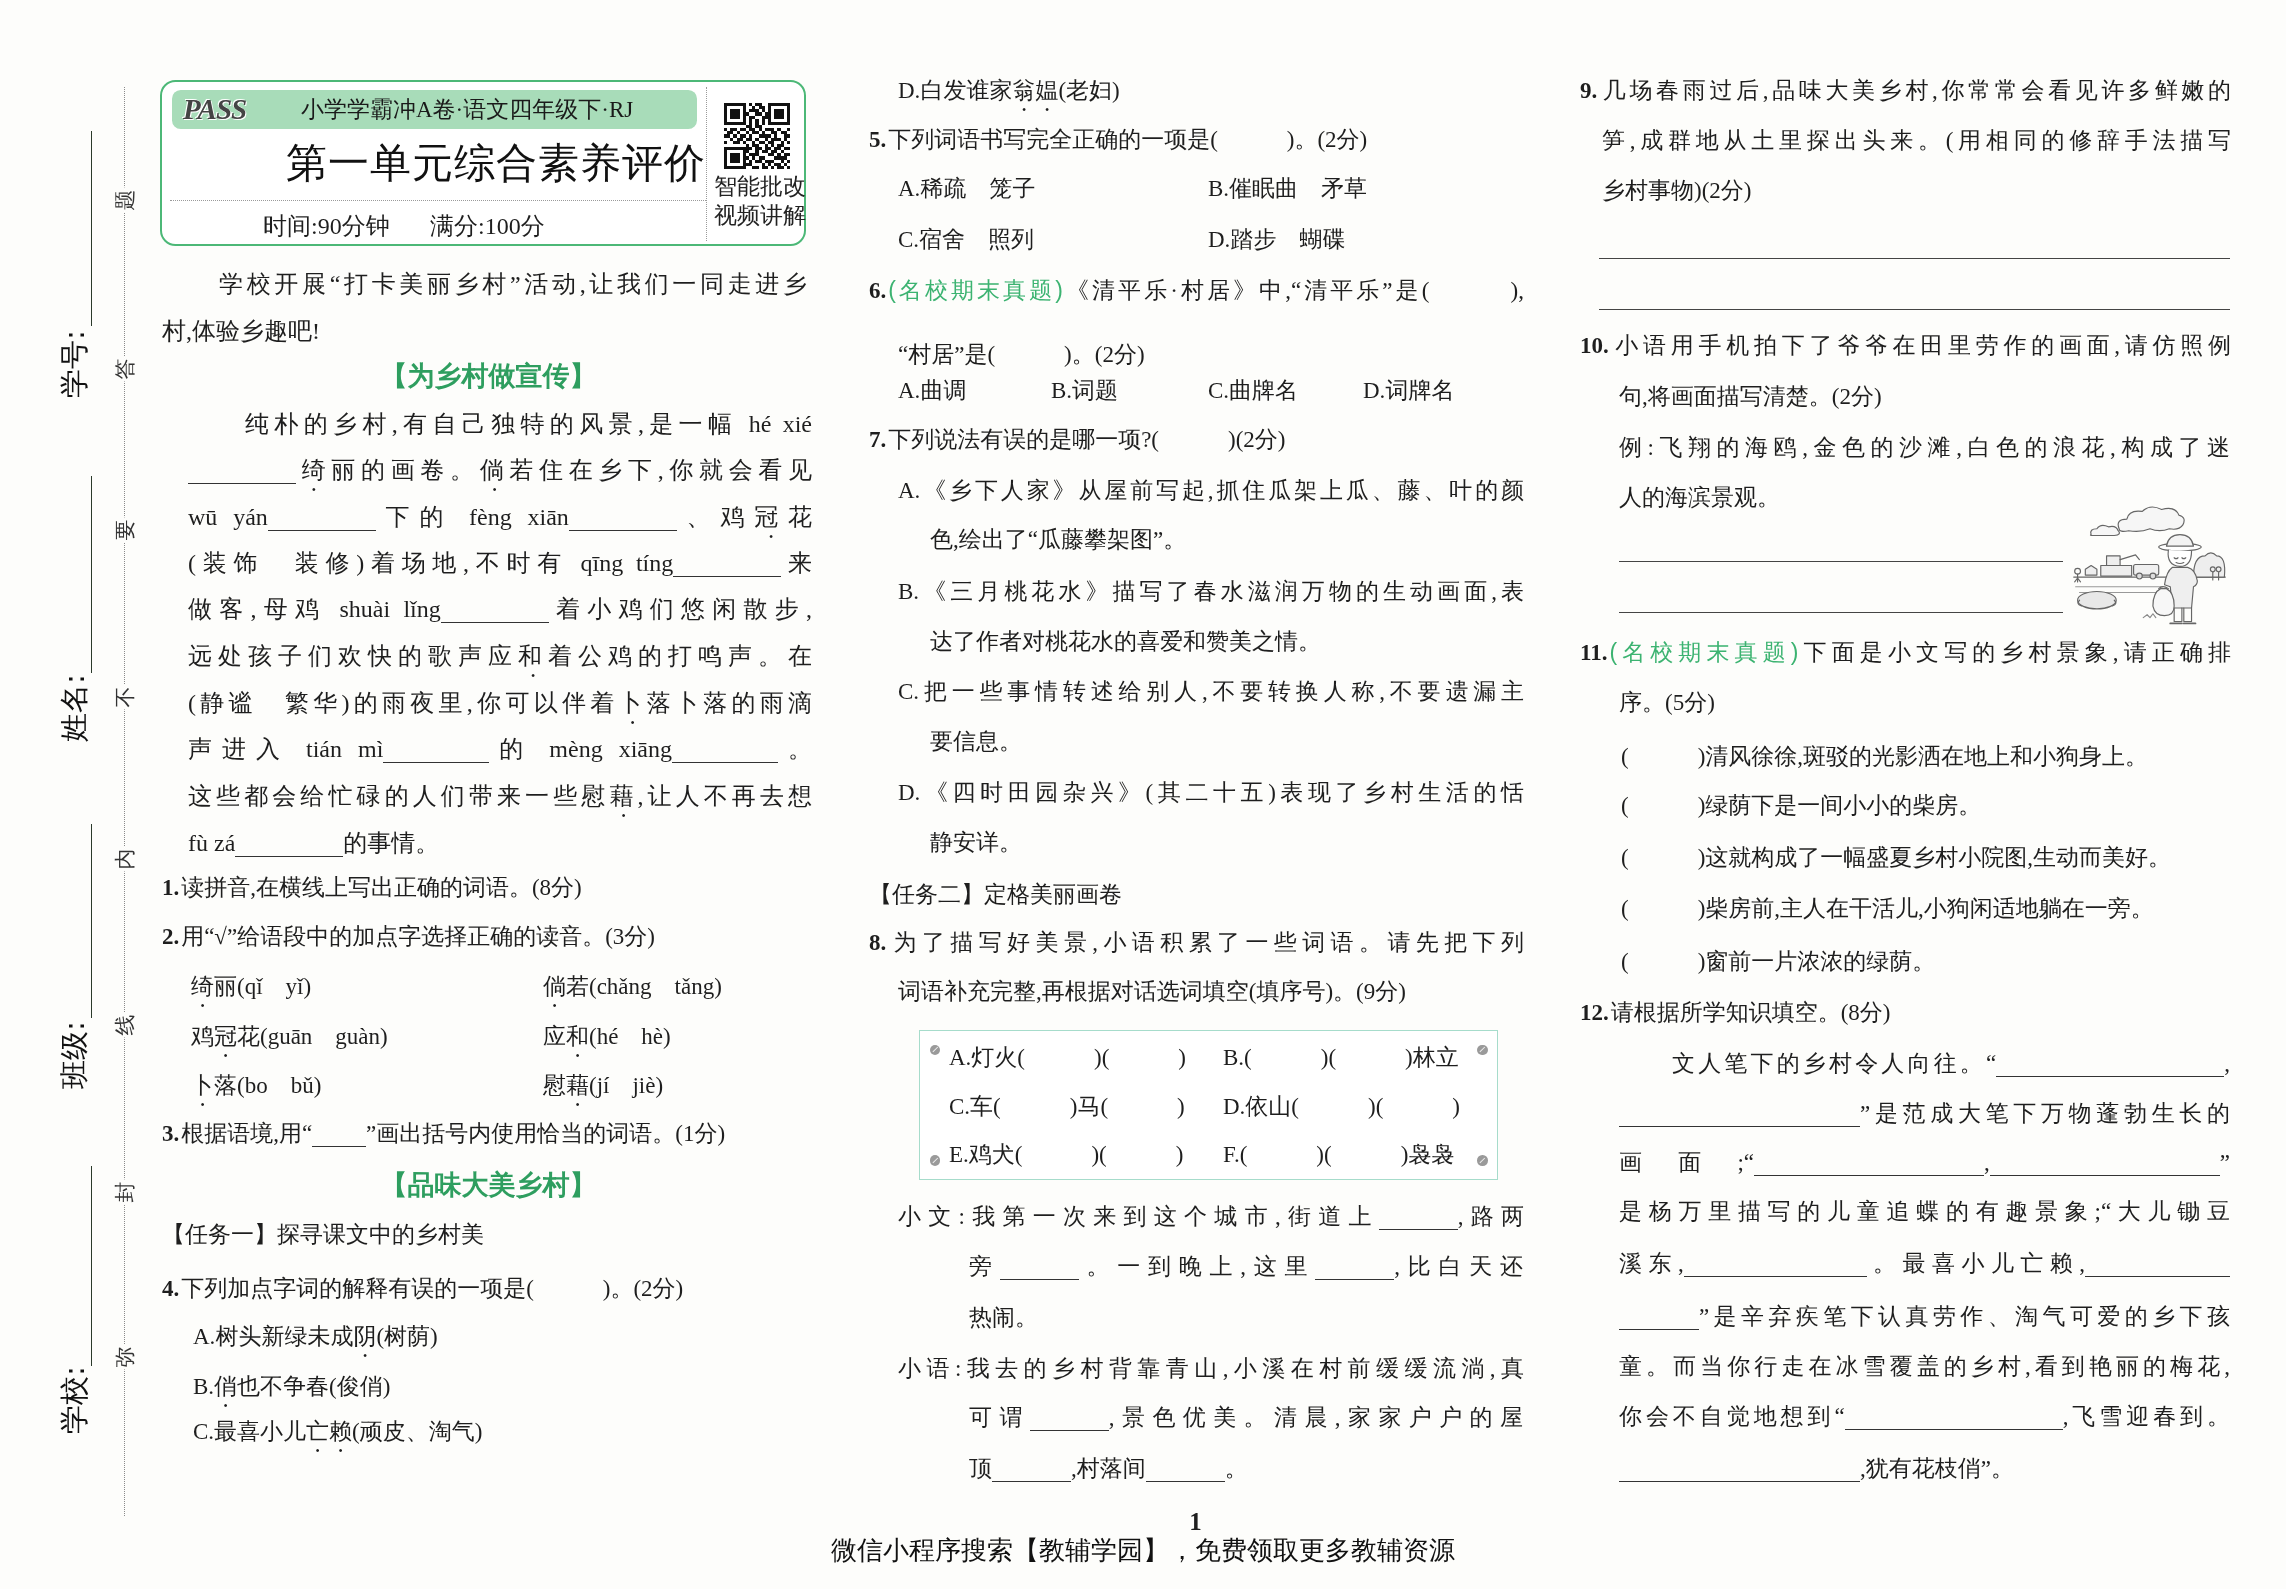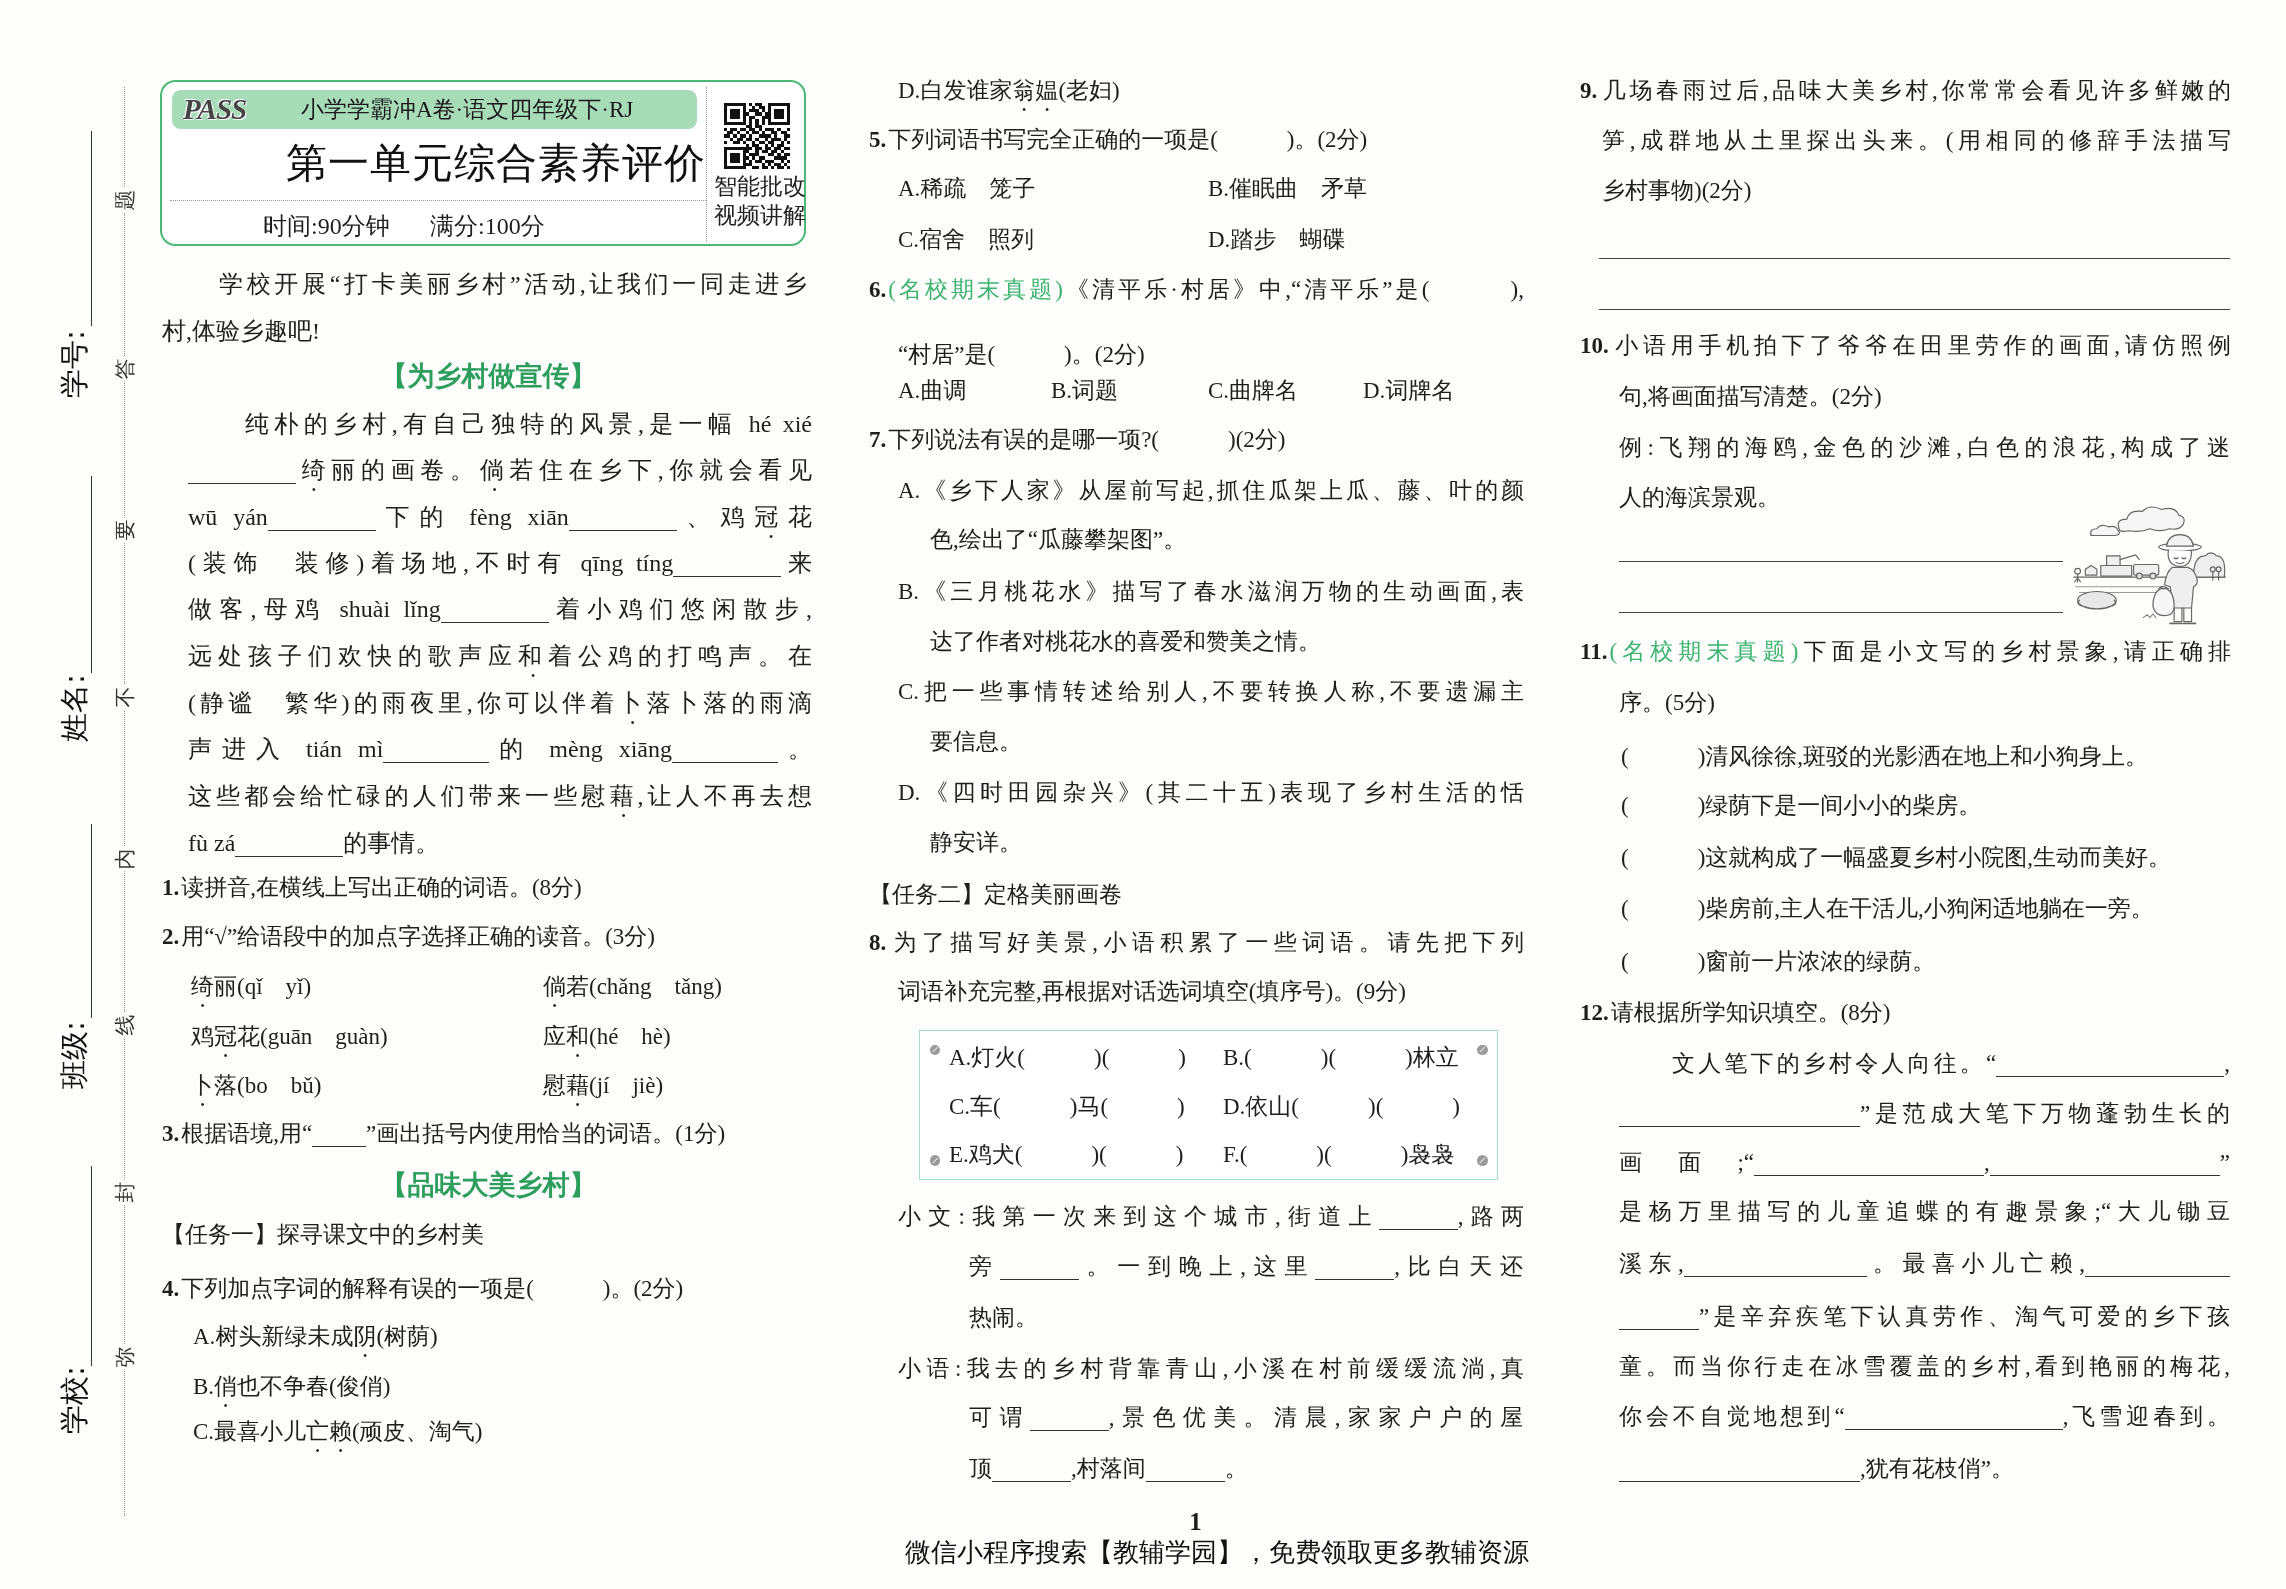--- a/index.html
+++ b/index.html
@@ -4,21 +4,21 @@
 <style>
 *{box-sizing:border-box}
 html,body{margin:0;padding:0;background:#fff}
 .page{position:relative;width:2286px;height:1589px;background:#fdfdfb;overflow:hidden;color:#1e1e1e;font-family:"Liberation Serif","DejaVu Serif",serif}
 .ln{position:absolute;height:42px;line-height:42px;font-size:23px;white-space:nowrap}
 .j{white-space:normal;text-align:justify;text-align-last:justify}
 .ps{font-size:24px}
 .num{font-weight:bold;margin-right:1.9px}
 .blank{display:inline-block;height:27px;border-bottom:1.9px solid #333;vertical-align:-5.8px}
 .em{-webkit-text-emphasis:filled dot;text-emphasis:filled dot;-webkit-text-emphasis-position:under;text-emphasis-position:under right}
-.tag{color:#3cb371;font-family:Liberation Serif, serif}
+.tag{color:#3cb371;font-family:Liberation Sans, sans-serif}
 .sec{color:#2e9e5f;font-weight:bold;font-size:27px;text-align:center;font-family:"DejaVu Sans",sans-serif}
 .task{font-family:"DejaVu Sans",sans-serif;font-size:23px}
 .ans-line{position:absolute;height:0;border-top:1.9px solid #444}
 
 
 .seal-line{position:absolute;left:124px;top:87px;height:1429px;border-left:1.9px dotted #8a8a8a}
 .seal-char{position:absolute;left:125px;transform:translate(-50%,-50%) rotate(-90deg);font-size:21px;line-height:25px;padding:3.9px 1.9px;background:#fdfdfb;color:#333;font-family:"DejaVu Serif",serif}
 .field-line{position:absolute;left:91px;width:0;border-left:1.9px solid #2b3a2b}
 .vlabel{position:absolute;left:75px;transform:translate(-50%,-50%) rotate(-90deg);font-size:29px;font-family:"DejaVu Sans",sans-serif;white-space:nowrap;color:#111}
 
@@ -35,21 +35,21 @@
 .qr{position:absolute;left:724px;top:103px;width:66px;height:66px}
 .qr-cap{position:absolute;left:714px;width:87px;height:29px;line-height:29px;text-align:center;font-size:23px;white-space:nowrap;color:#222}
 
 
 .wbox{position:absolute;left:919px;top:1030px;width:579px;height:150px;border:1.9px solid #a6dccb;background:#fff}
 .screw{position:absolute;width:10.6px;height:10.6px;border-radius:50%;background:#9a9a9a}
 .screw::after{content:"";position:absolute;left:1.9px;top:4.8px;width:6.8px;height:1.4px;background:#eee;transform:rotate(-45deg)}
 
 
 .pg{position:absolute;left:1147px;width:97px;top:1502px;height:39px;line-height:39px;text-align:center;font-size:25px;font-weight:bold}
-.promo{position:absolute;left:757px;width:772px;top:1531px;height:42px;line-height:42px;text-align:right;font-size:26px;font-family:Liberation Sans, sans-serif;color:#111;white-space:nowrap}
+.promo{position:absolute;left:757px;width:772px;top:1531px;height:42px;line-height:42px;text-align:center;font-size:26px;font-family:Liberation Mono, monospace;color:#111;white-space:nowrap}
 </style>
 </head>
 <body>
 
 <div class="page">
 
   <div class="seal-line"></div>
   <div class="field-line" style="top:131px;height:195px"></div>
   <div class="vlabel" style="top:364px">学号:</div>
   <div class="field-line" style="top:476px;height:197px"></div>

